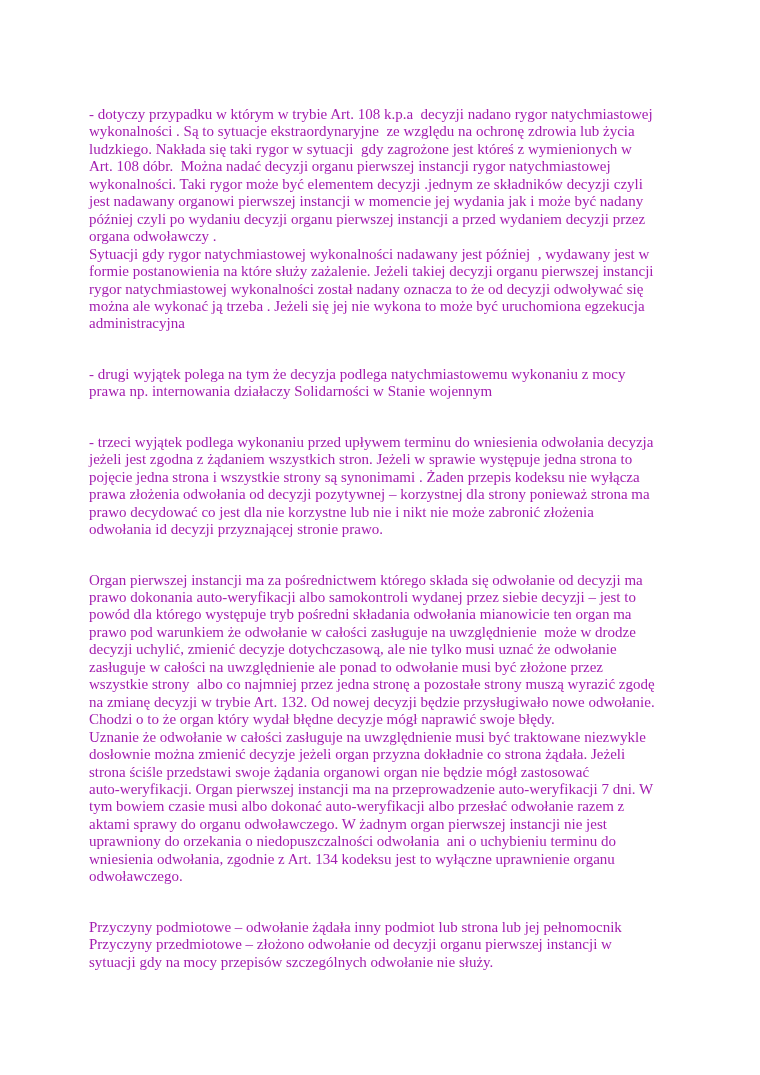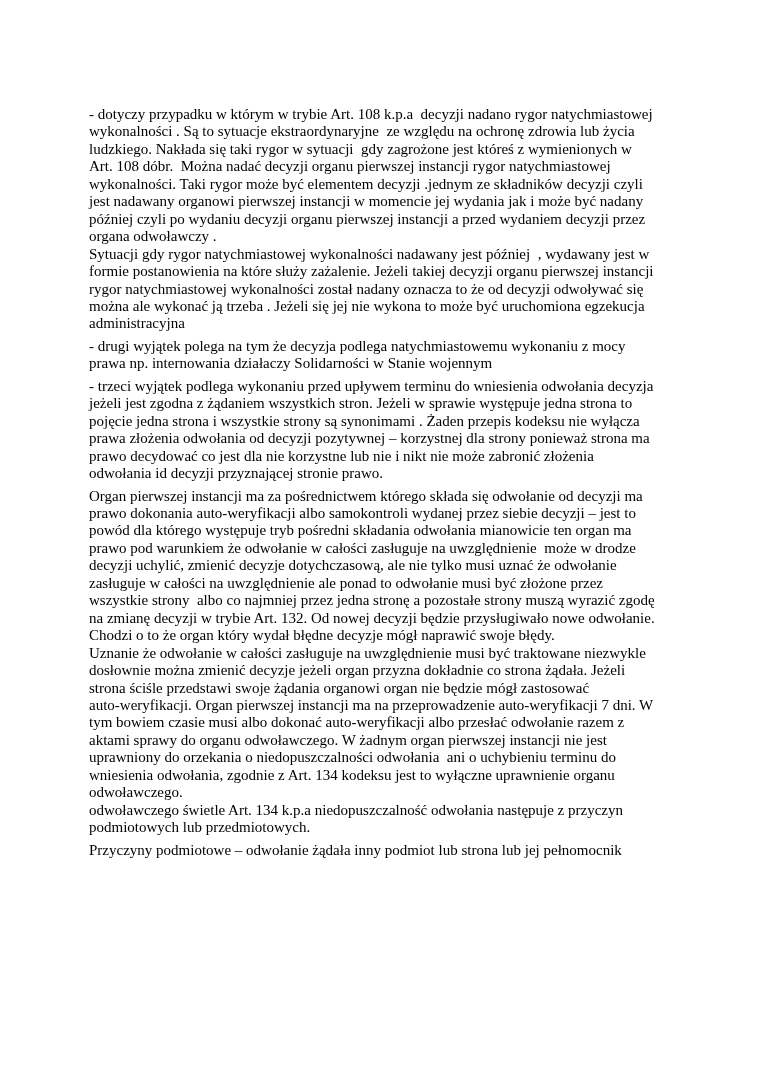--- a/index.html
+++ b/index.html
@@ -14,30 +14,30 @@
     overflow: hidden;
   }
   .page-text {
     position: absolute;
     left: 89px;
     top: 106px;
     width: 660px;
     font-family: "Liberation Serif", "DejaVu Serif", serif;
     font-size: 15px;
     line-height: 17.45px;
-    color: #000000;
+    color: #a21caf;
     font-weight: 400;
   }
   .para {
     margin: 0;
     padding: 0;
     white-space: pre-wrap;
   }
   .para.gap {
-    margin-top: 5px;
+    margin-top: 33px;
   }
 </style>
 </head>
 <body>
 
 <div class="page-text">
   <p class="para">- dotyczy przypadku w którym w trybie Art. 108 k.p.a  decyzji nadano rygor natychmiastowej
 wykonalności . Są to sytuacje ekstraordynaryjne  ze względu na ochronę zdrowia lub życia
 ludzkiego. Nakłada się taki rygor w sytuacji  gdy zagrożone jest któreś z wymienionych w
 Art. 108 dóbr.  Można nadać decyzji organu pierwszej instancji rygor natychmiastowej
@@ -69,16 +69,16 @@
 Chodzi o to że organ który wydał błędne decyzje mógł naprawić swoje błędy.</p>
   <p class="para">Uznanie że odwołanie w całości zasługuje na uwzględnienie musi być traktowane niezwykle
 dosłownie można zmienić decyzje jeżeli organ przyzna dokładnie co strona żądała. Jeżeli
 strona ściśle przedstawi swoje żądania organowi organ nie będzie mógł zastosować
 auto-weryfikacji. Organ pierwszej instancji ma na przeprowadzenie auto-weryfikacji 7 dni. W
 tym bowiem czasie musi albo dokonać auto-weryfikacji albo przesłać odwołanie razem z
 aktami sprawy do organu odwoławczego. W żadnym organ pierwszej instancji nie jest
 uprawniony do orzekania o niedopuszczalności odwołania  ani o uchybieniu terminu do
 wniesienia odwołania, zgodnie z Art. 134 kodeksu jest to wyłączne uprawnienie organu
 odwoławczego.</p>
-  <p class="para">odwoławczego świetle Art. 134 k.p.a niedopuszczalność odwołania następuje z przyczyn
-podmiotowych lub przedmiotowych.</p>
   <p class="para gap">Przyczyny podmiotowe – odwołanie żądała inny podmiot lub strona lub jej pełnomocnik</p>
+  <p class="para">Przyczyny przedmiotowe – złożono odwołanie od decyzji organu pierwszej instancji w
+sytuacji gdy na mocy przepisów szczególnych odwołanie nie służy.</p>
 </div>
 
 </body></html>

